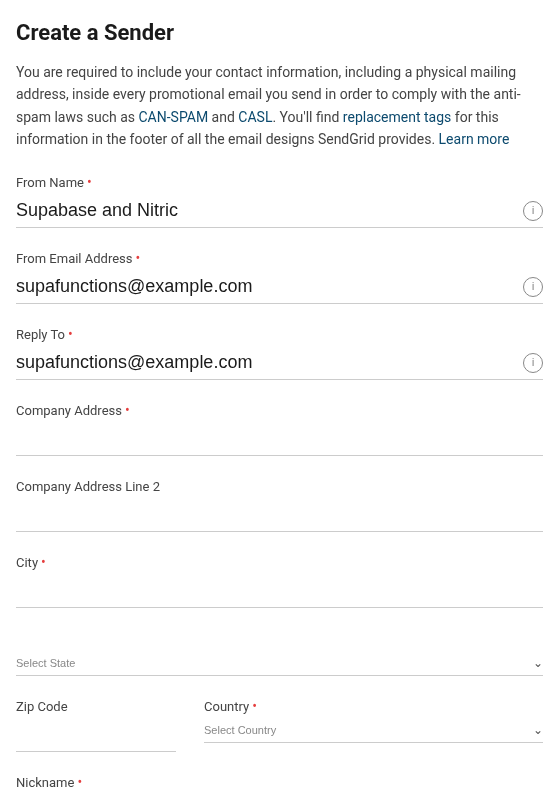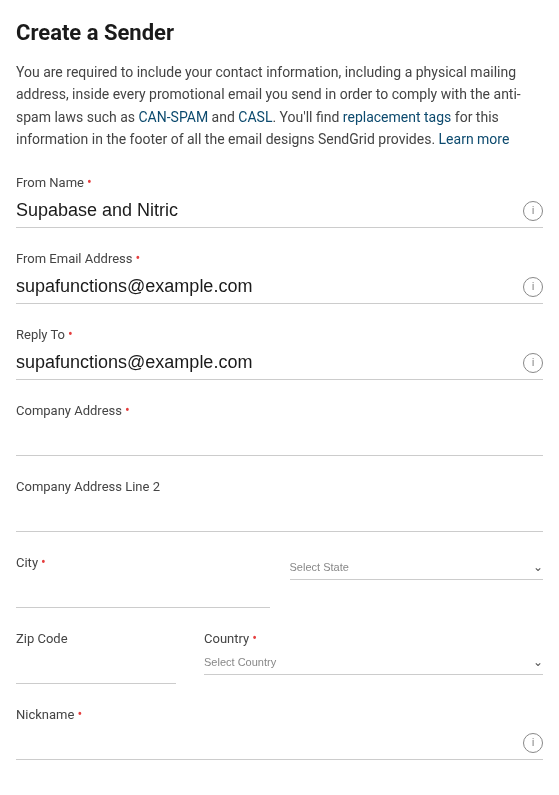--- a/index.html
+++ b/index.html
@@ -87,20 +87,21 @@
       display: flex;
       align-items: center;
       justify-content: center;
       font-style: normal;
       font-size: 11px;
     }
 
     .row-two-col {
       display: flex;
       gap: 20px;
+      flex-direction: column;
     }
 
     .col-city {
       flex: 1;
     }
 
     .col-state {
       flex: 1;
     }
 

